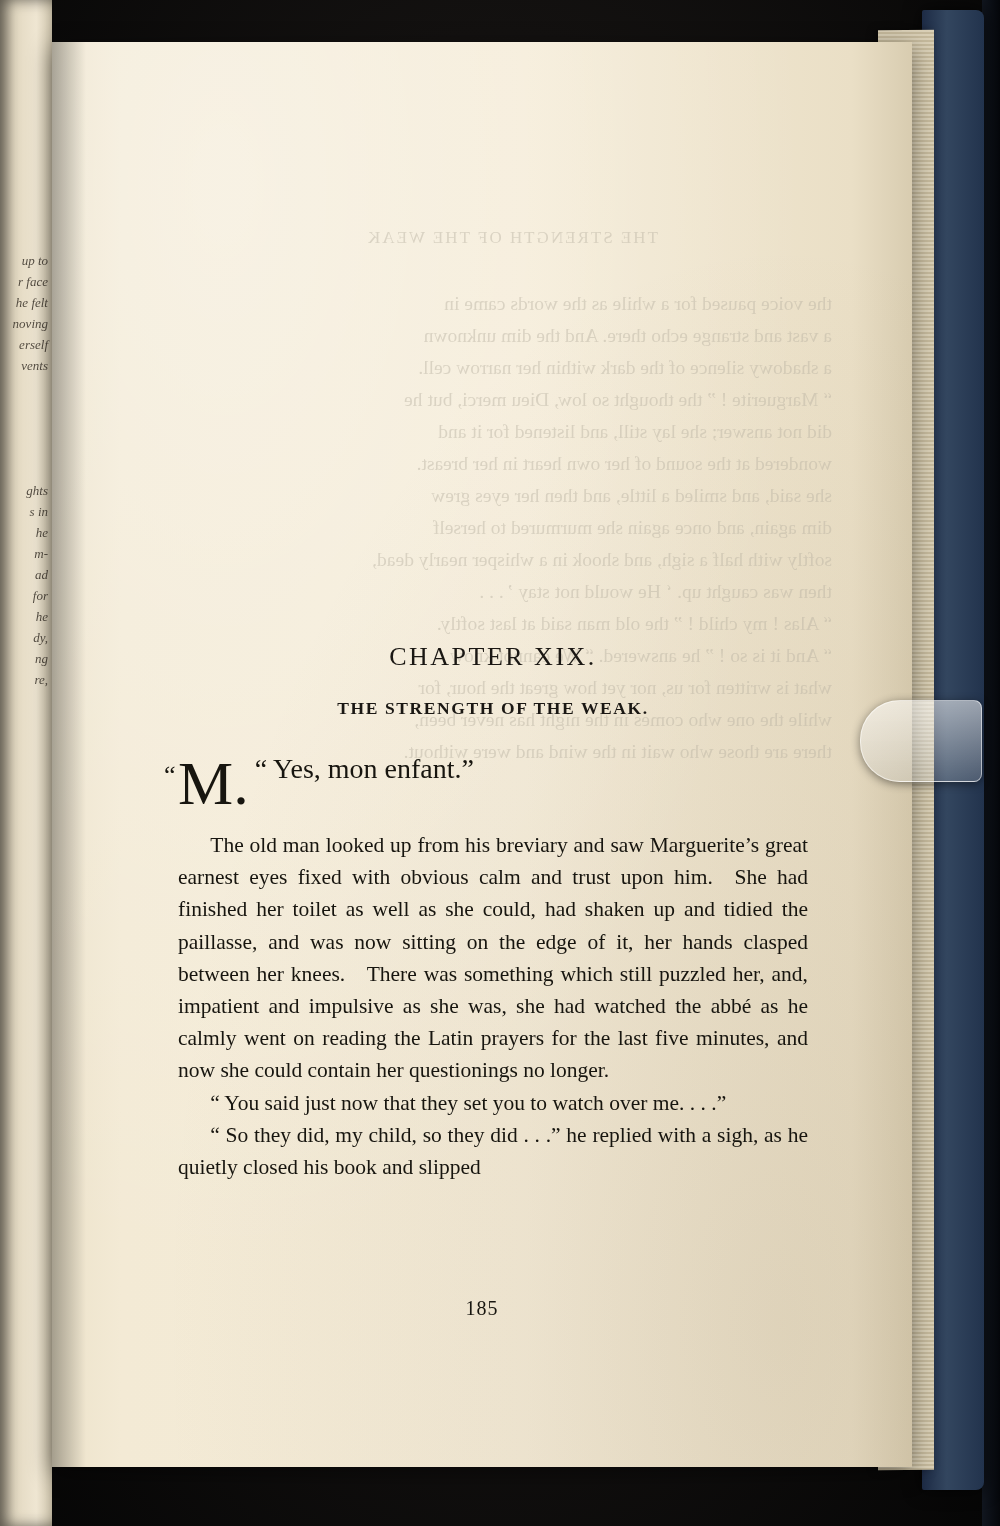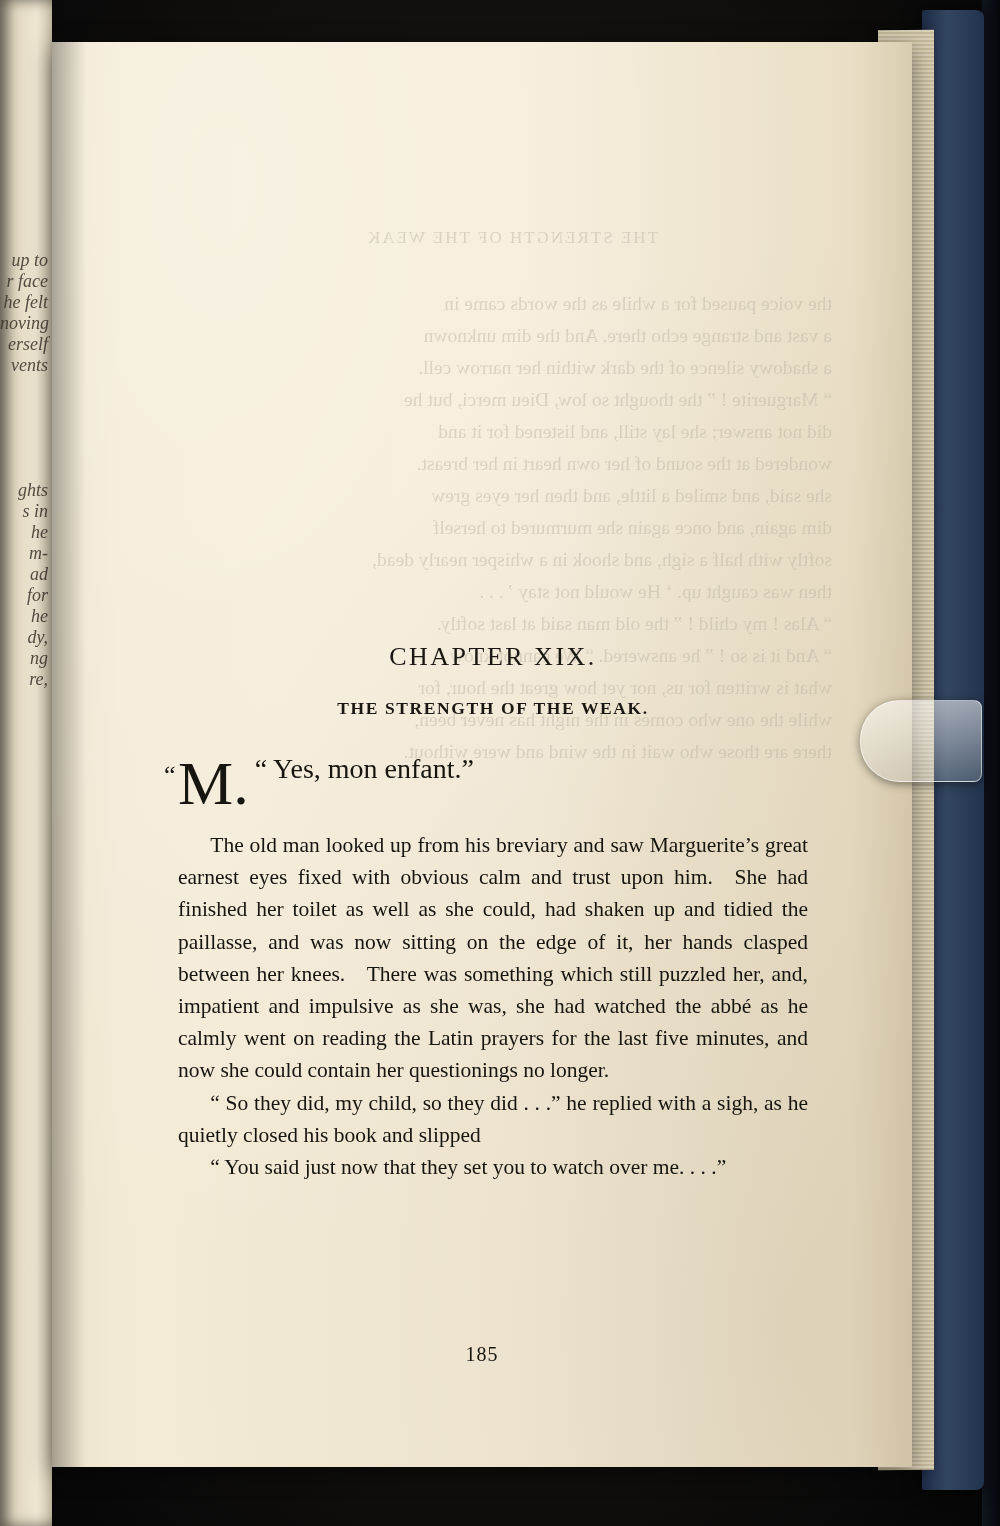--- a/index.html
+++ b/index.html
@@ -30,21 +30,21 @@
     left: 0; top: 0;
     width: 52px; height: 1526px;
     background: linear-gradient(90deg, #c9bfa8 0%, #e3d9c2 30%, #efe6d2 70%, #cfc5ad 100%);
     box-shadow: 6px 0 14px rgba(0,0,0,0.55) inset;
   }
   .left-leaf-text {
     position: absolute;
     left: 0; top: 250px;
     width: 52px;
     color: #3a332a;
-    font-size: 18px;
+    font-size: 13px;
     line-height: 21px;
     text-align: right;
     padding-right: 4px;
     box-sizing: border-box;
     font-style: italic;
     opacity: 0.85;
     white-space: pre-line;
   }
 
   
@@ -174,21 +174,21 @@
     left: -14px; top: 6px;
     font-size: 26px;
     color: #17150f;
   }
   .open-line1 { font-size: 21.5px; color: #17150f; letter-spacing: 0.3px;}
   .open-line2 { font-size: 28px; color: #17150f; padding-left: 28px; display:block; margin-top: 2px;}
 
   .folio {
     position: absolute;
     left: 0; right: 0;
-    top: 1301px;
+    top: 1255px;
     text-align: center;
     font-size: 20px;
     letter-spacing: 1px;
     color: #17150f;
   }
 
   
   .gutter-shadow {
     position: absolute;
     left: 52px; top: 42px;
@@ -255,22 +255,22 @@
       <h1 class="chapter-title">CHAPTER XIX.</h1>
       <h2 class="chapter-subtitle">THE STRENGTH OF THE WEAK.</h2>
 
       <div class="opening body-p">
         <span class="open-quote">“</span>
         <span class="dropcap">M.</span>
         <span class="open-line2">“ Yes, mon enfant.”</span>
       </div>
 
       <p class="body-p" style="text-indent:1.5em;">The old man looked up from his breviary and saw Marguerite’s great earnest eyes fixed with obvious calm and trust upon him. She had finished her toilet as well as she could, had shaken up and tidied the paillasse, and was now sitting on the edge of it, her hands clasped between her knees. There was something which still puzzled her, and, impatient and impulsive as she was, she had watched the abbé as he calmly went on reading the Latin prayers for the last five minutes, and now she could contain her questionings no longer.</p>
+      <p class="body-p">“ You said just now that they set you to watch over me. . . .”</p>
       <p class="body-p">“ So they did, my child, so they did  . . .” he replied with a sigh, as he quietly closed his book and slipped</p>
-      <p class="body-p">“ You said just now that they set you to watch over me. . . .”</p>
     </div>
 
     <div class="folio">185</div>
   </div>
 
   <div class="gutter-shadow"></div>
 
   <div class="clip"></div>
 
 </div>

